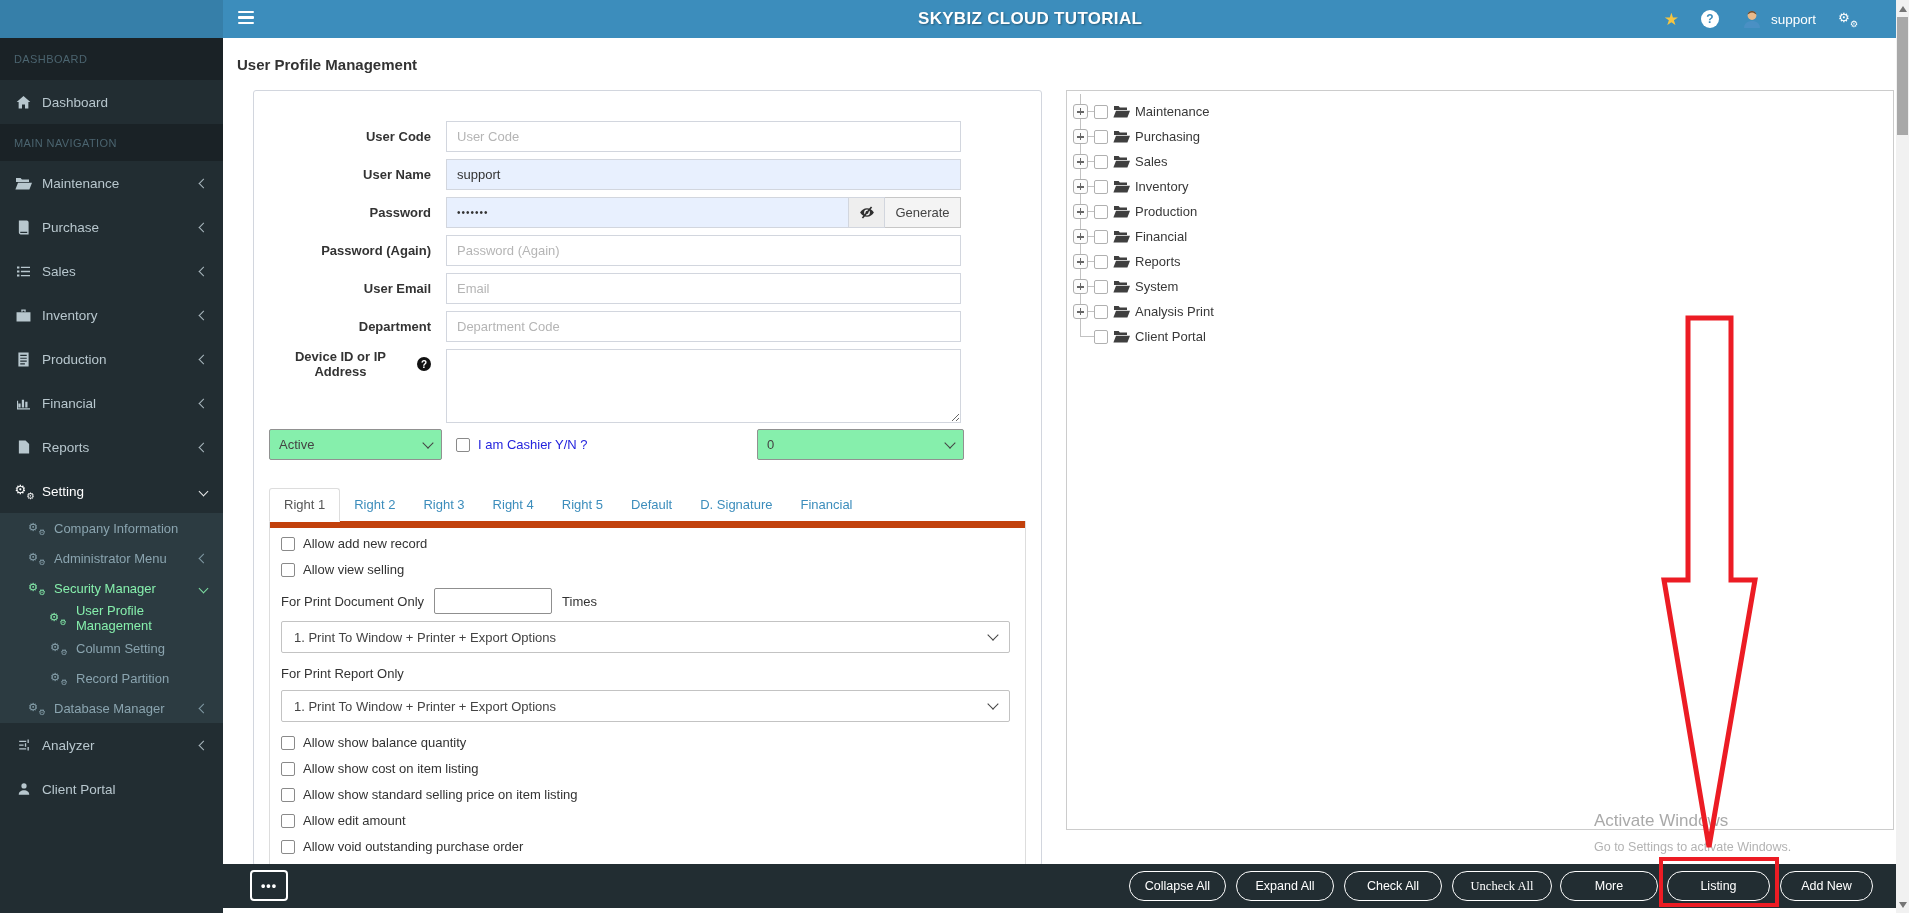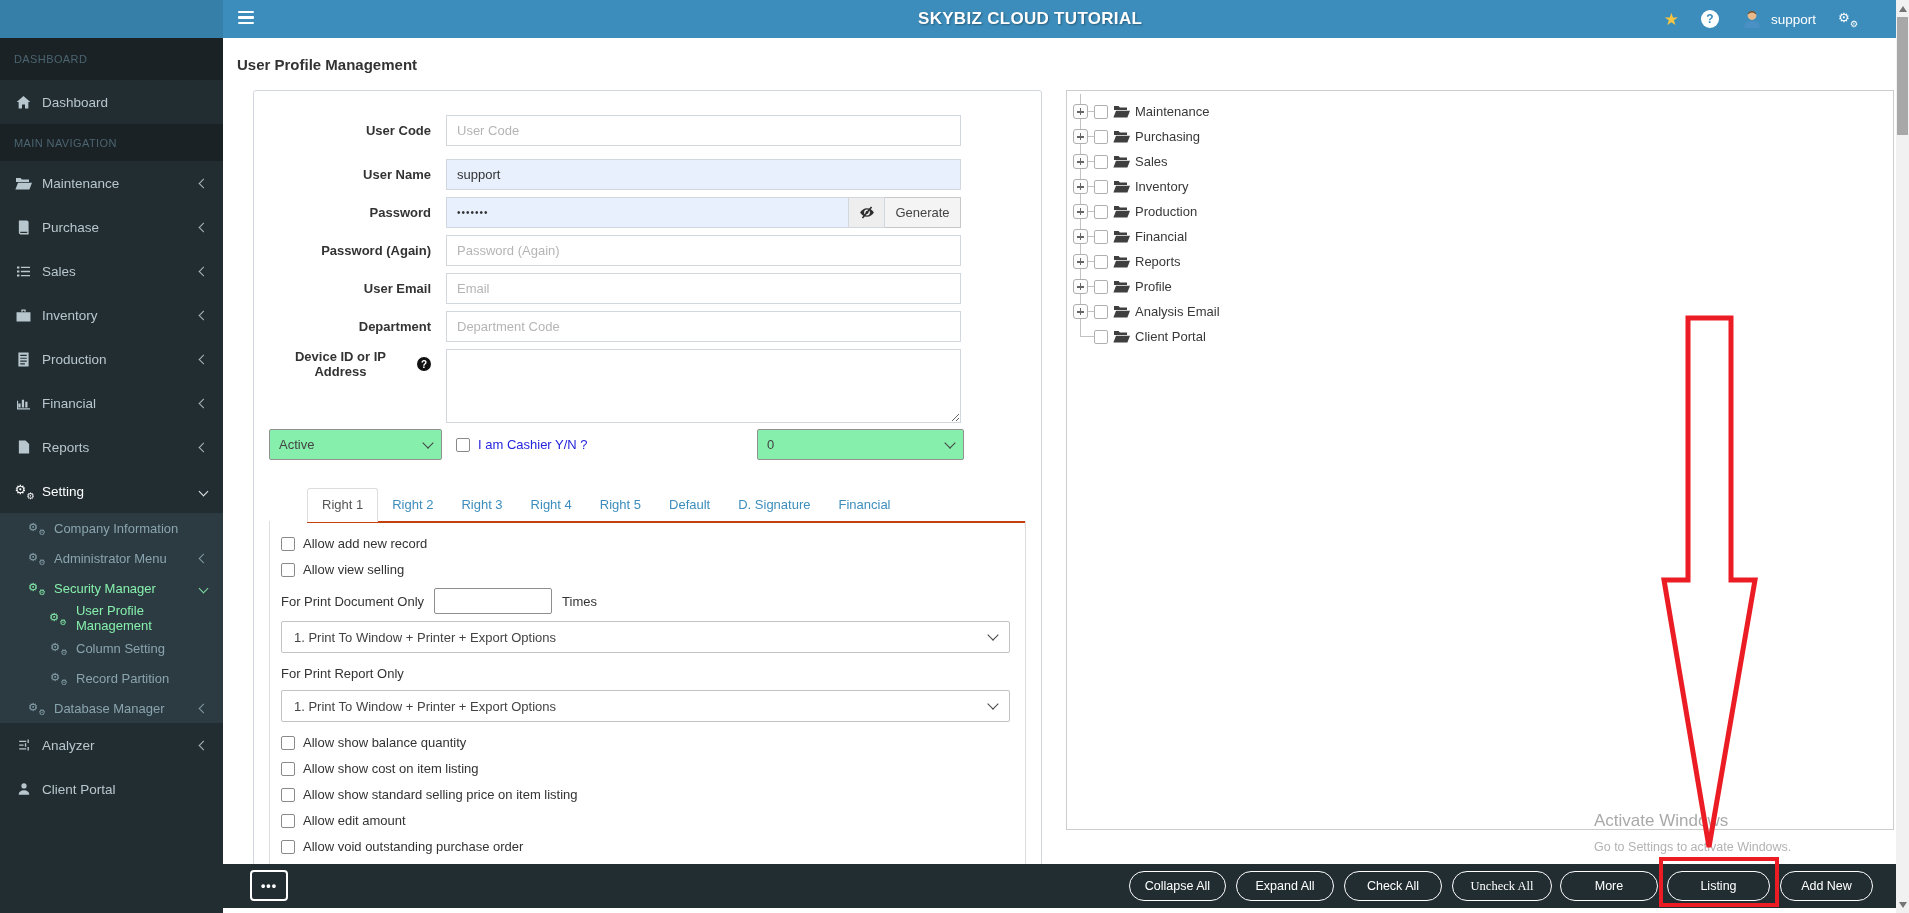--- a/index.html
+++ b/index.html
@@ -67,22 +67,22 @@
          font-family:"Liberation Sans",sans-serif;}
   .sel{height:31px;border:1px solid #919191;border-radius:2px;box-sizing:border-box;background:#86efac;
        display:flex;align-items:center;justify-content:space-between;padding:0 9px;color:#444;cursor:pointer;}
   .chevd{width:7px;height:7px;border-right:1.6px solid #444;border-bottom:1.6px solid #444;
          transform:rotate(45deg);margin-top:-4px;flex:none;}
   .cbx{width:14px;height:14px;border:1px solid #8a8a8a;border-radius:2px;background:#fff;
        box-sizing:border-box;flex:none;cursor:pointer;}
   .cashier{color:#2424dd;font-size:13px;margin-left:8px;cursor:pointer;}
 
   
-  .tabstrip{position:absolute;top:398px;left:15px;right:15px;height:32px;border-bottom:2px solid #c2410c;
-            display:flex;align-items:flex-end;margin-left:38px;}
+  .tabstrip{position:absolute;top:398px;left:15px;right:15px;height:32px;border-bottom:7px solid #c2410c;
+            display:flex;align-items:flex-end;}
   .tab{height:32px;line-height:32px;padding:0 14px;font-size:13px;color:#3c8dbc;cursor:pointer;}
   .tab.active{background:#fff;border:1px solid #ddd;border-bottom:1px solid #fff;border-radius:3px 3px 0 0;
               color:#555;position:relative;z-index:2;margin-bottom:-1px;}
   .pane{position:absolute;top:430px;left:15px;right:15px;bottom:0;border:1px solid #ddd;border-top:none;
         padding:8px 11px;box-sizing:border-box;overflow:hidden;}
   .crow{display:flex;align-items:center;height:17px;margin-bottom:9px;}
   .crow label{margin-left:8px;font-size:13px;color:#333;cursor:pointer;}
   .printrow{display:flex;align-items:center;height:28px;margin:4px 0 6px 0;gap:10px;color:#333;}
   .tinput{width:118px;height:26px;border:1px solid #8f8f8f;box-sizing:border-box;border-radius:2px;}
   .bigsel{height:32px;border:1px solid #c3c3c3;border-radius:2px;display:flex;align-items:center;
@@ -312,21 +312,21 @@
           </svg>
       </span>
       <span>Client Portal</span>
     </div>
   </div>
 
   <div class="page-title">User Profile Management</div>
 
   <div class="form-panel">
 
-    <div class="frow" style="top:24px;">
+    <div class="frow" style="top:30px;">
       <div class="flabel">User Code</div>
       <div class="fgap"></div>
       <input class="inp" type="text" placeholder="User Code" style="">
     </div>
 
     <div class="frow" style="top:68px;">
       <div class="flabel">User Name</div>
       <div class="fgap"></div>
       <input class="inp autofill" type="text" value="support" style="">
     </div>
@@ -524,31 +524,31 @@
         <span class="tlabel">Reports</span>
       </div>
       <div class="trow">
         <span class="exp"></span>
         <span class="tcb"></span>
         <span class="tfold">
             <svg width="17" height="13" viewBox="0 0 17 13">
               <path d="M1 1 h4.6 l1.3 1.6 H14 V5 H1 Z M3 5.8 H17 L14.4 12.6 H0.4 Z" fill="#3f3f3f"></path>
             </svg>
           </span>
-        <span class="tlabel">Profile</span>
-      </div>
-      <div class="trow">
-        <span class="exp"></span>
-        <span class="tcb"></span>
-        <span class="tfold">
-            <svg width="17" height="13" viewBox="0 0 17 13">
-              <path d="M1 1 h4.6 l1.3 1.6 H14 V5 H1 Z M3 5.8 H17 L14.4 12.6 H0.4 Z" fill="#3f3f3f"></path>
-            </svg>
-          </span>
-        <span class="tlabel">Analysis Email</span>
+        <span class="tlabel">System</span>
+      </div>
+      <div class="trow">
+        <span class="exp"></span>
+        <span class="tcb"></span>
+        <span class="tfold">
+            <svg width="17" height="13" viewBox="0 0 17 13">
+              <path d="M1 1 h4.6 l1.3 1.6 H14 V5 H1 Z M3 5.8 H17 L14.4 12.6 H0.4 Z" fill="#3f3f3f"></path>
+            </svg>
+          </span>
+        <span class="tlabel">Analysis Print</span>
       </div>
       <div class="trow">
         <span class="exp none"></span>
         <span class="tcb"></span>
         <span class="tfold">
             <svg width="17" height="13" viewBox="0 0 17 13">
               <path d="M1 1 h4.6 l1.3 1.6 H14 V5 H1 Z M3 5.8 H17 L14.4 12.6 H0.4 Z" fill="#3f3f3f"></path>
             </svg>
           </span>
         <span class="tlabel">Client Portal</span>

